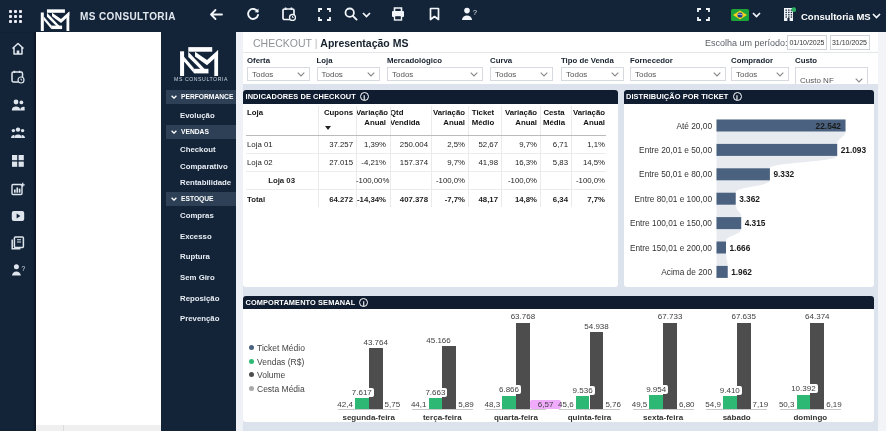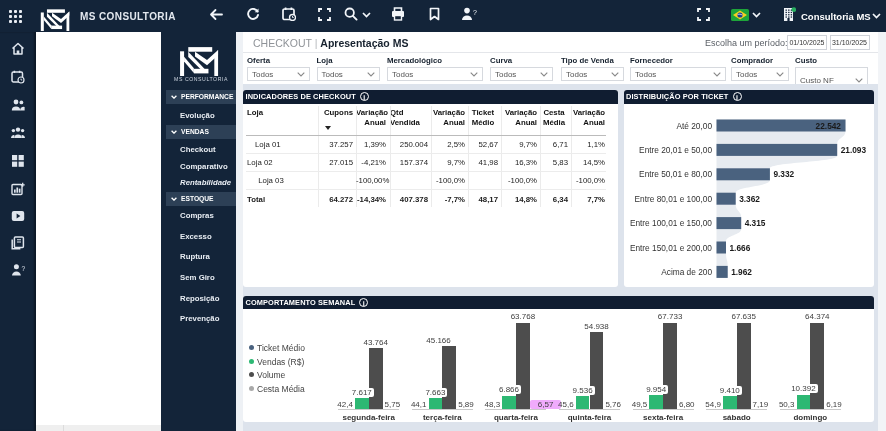--- a/index.html
+++ b/index.html
@@ -176,21 +176,21 @@
 <div class="abs" style="left:166px;top:76px;width:70px;text-align:center;color:#ccd4df;font-size:5.2px;letter-spacing:.55px;">MS CONSULTORIA</div>
 <div class="abs" style="left:166px;top:89.5px;width:70px;height:14px;background:#2d4056;color:#fff;font-size:6.7px;font-weight:bold;display:flex;align-items:center;"><svg width="6" height="4" viewBox="0 0 8 5" style="margin:0 4px 0 5px;flex:none">
       <path d="M0.8 0.8 L4 4 L7.2 0.8" stroke="#fff" stroke-width="1.8" fill="none"></path>
     </svg>PERFORMANCE</div>
 <div class="abs" style="left:180px;top:111px;color:#e8edf3;font-size:7.8px;font-weight:bold;">Evolução</div>
 <div class="abs" style="left:166px;top:124.5px;width:70px;height:14px;background:#2d4056;color:#fff;font-size:6.7px;font-weight:bold;display:flex;align-items:center;"><svg width="6" height="4" viewBox="0 0 8 5" style="margin:0 4px 0 5px;flex:none">
       <path d="M0.8 0.8 L4 4 L7.2 0.8" stroke="#fff" stroke-width="1.8" fill="none"></path>
     </svg>VENDAS</div>
 <div class="abs" style="left:180px;top:144.5px;color:#e8edf3;font-size:7.8px;font-weight:bold;">Checkout</div>
 <div class="abs" style="left:180px;top:161.8px;color:#e8edf3;font-size:7.8px;font-weight:bold;">Comparativo</div>
-<div class="abs" style="left:180px;top:178.1px;color:#e8edf3;font-size:7.8px;font-weight:bold;font-style:italic;">Rentabilidade</div>
+<div class="abs" style="left:180px;top:178.1px;color:#e8edf3;font-size:7.8px;font-weight:bold;">Rentabilidade</div>
 <div class="abs" style="left:166px;top:191.5px;width:70px;height:14px;background:#2d4056;color:#fff;font-size:6.7px;font-weight:bold;display:flex;align-items:center;"><svg width="6" height="4" viewBox="0 0 8 5" style="margin:0 4px 0 5px;flex:none">
       <path d="M0.8 0.8 L4 4 L7.2 0.8" stroke="#fff" stroke-width="1.8" fill="none"></path>
     </svg>ESTOQUE</div>
 <div class="abs" style="left:180px;top:211px;color:#e8edf3;font-size:7.8px;font-weight:bold;">Compras</div>
 <div class="abs" style="left:180px;top:231.7px;color:#e8edf3;font-size:7.8px;font-weight:bold;">Excesso</div>
 <div class="abs" style="left:180px;top:252.4px;color:#e8edf3;font-size:7.8px;font-weight:bold;">Ruptura</div>
 <div class="abs" style="left:180px;top:273.1px;color:#e8edf3;font-size:7.8px;font-weight:bold;">Sem Giro</div>
 <div class="abs" style="left:180px;top:293.8px;color:#e8edf3;font-size:7.8px;font-weight:bold;">Reposição</div>
 <div class="abs" style="left:180px;top:313.5px;color:#e8edf3;font-size:7.8px;font-weight:bold;">Prevenção</div>
 <div class="abs" style="left:36px;top:425px;width:125px;height:6px;background:#efefef;"></div>
@@ -279,39 +279,39 @@
 <div class="abs" style="left:389.5px;top:106px;width:1px;height:101px;background:#ebebeb;"></div>
 <div class="abs" style="left:431px;top:106px;width:1px;height:101px;background:#ebebeb;"></div>
 <div class="abs" style="left:468px;top:106px;width:1px;height:101px;background:#ebebeb;"></div>
 <div class="abs" style="left:501px;top:106px;width:1px;height:101px;background:#ebebeb;"></div>
 <div class="abs" style="left:540px;top:106px;width:1px;height:101px;background:#ebebeb;"></div>
 <div class="abs" style="left:571px;top:106px;width:1px;height:101px;background:#ebebeb;"></div>
 <div class="abs" style="left:246px;top:134.5px;width:360px;height:1px;background:#bbb;"></div>
 <div class="abs" style="left:246px;top:152.5px;width:360px;height:1px;background:#ececec;"></div>
 <div class="abs" style="left:246px;top:170.5px;width:360px;height:1px;background:#ececec;"></div>
 <div class="abs" style="left:246px;top:188.5px;width:360px;height:1px;background:#ececec;"></div>
-<div class="abs" style="left:247px;width:54px;text-align:left;top:140px;font-size:7.8px;font-weight:normal;color:#1c1c1c;margin-left:8px;">Loja 01</div>
+<div class="abs" style="left:247px;width:54px;text-align:left;top:140px;font-size:7.8px;font-weight:normal;color:#1c1c1c;">Loja 01</div>
 <div class="abs" style="left:317px;width:36px;text-align:right;top:140px;font-size:7.8px;font-weight:normal;color:#1c1c1c;">37.257</div>
 <div class="abs" style="left:356px;width:30px;text-align:right;top:140px;font-size:7.8px;font-weight:normal;color:#1c1c1c;">1,39%</div>
 <div class="abs" style="left:390px;width:38px;text-align:right;top:140px;font-size:7.8px;font-weight:normal;color:#1c1c1c;">250.004</div>
 <div class="abs" style="left:431px;width:34px;text-align:right;top:140px;font-size:7.8px;font-weight:normal;color:#1c1c1c;">2,5%</div>
 <div class="abs" style="left:468px;width:30px;text-align:right;top:140px;font-size:7.8px;font-weight:normal;color:#1c1c1c;">52,67</div>
 <div class="abs" style="left:501px;width:36px;text-align:right;top:140px;font-size:7.8px;font-weight:normal;color:#1c1c1c;">9,7%</div>
 <div class="abs" style="left:540px;width:28px;text-align:right;top:140px;font-size:7.8px;font-weight:normal;color:#1c1c1c;">6,71</div>
 <div class="abs" style="left:571px;width:34px;text-align:right;top:140px;font-size:7.8px;font-weight:normal;color:#1c1c1c;">1,1%</div>
 <div class="abs" style="left:247px;width:70px;text-align:left;top:158px;font-size:7.8px;font-weight:normal;color:#1c1c1c;">Loja 02</div>
 <div class="abs" style="left:317px;width:36px;text-align:right;top:158px;font-size:7.8px;font-weight:normal;color:#1c1c1c;">27.015</div>
 <div class="abs" style="left:356px;width:30px;text-align:right;top:158px;font-size:7.8px;font-weight:normal;color:#1c1c1c;">-4,21%</div>
 <div class="abs" style="left:390px;width:38px;text-align:right;top:158px;font-size:7.8px;font-weight:normal;color:#1c1c1c;">157.374</div>
 <div class="abs" style="left:431px;width:34px;text-align:right;top:158px;font-size:7.8px;font-weight:normal;color:#1c1c1c;">9,7%</div>
 <div class="abs" style="left:468px;width:30px;text-align:right;top:158px;font-size:7.8px;font-weight:normal;color:#1c1c1c;">41,98</div>
 <div class="abs" style="left:501px;width:36px;text-align:right;top:158px;font-size:7.8px;font-weight:normal;color:#1c1c1c;">16,3%</div>
 <div class="abs" style="left:540px;width:28px;text-align:right;top:158px;font-size:7.8px;font-weight:normal;color:#1c1c1c;">5,83</div>
 <div class="abs" style="left:571px;width:34px;text-align:right;top:158px;font-size:7.8px;font-weight:normal;color:#1c1c1c;">14,5%</div>
-<div class="abs" style="left:247px;width:48px;text-align:center;top:176px;font-size:7.8px;font-weight:normal;color:#1c1c1c;">Loja 03</div>
+<div class="abs" style="left:247px;width:48px;text-align:right;top:176px;font-size:7.8px;font-weight:bold;color:#1c1c1c;">Loja 03</div>
 <div class="abs" style="left:356px;width:30px;text-align:right;top:176px;font-size:7.8px;font-weight:normal;color:#1c1c1c;">-100,00%</div>
 <div class="abs" style="left:431px;width:34px;text-align:right;top:176px;font-size:7.8px;font-weight:normal;color:#1c1c1c;">-100,0%</div>
 <div class="abs" style="left:501px;width:36px;text-align:right;top:176px;font-size:7.8px;font-weight:normal;color:#1c1c1c;">-100,0%</div>
 <div class="abs" style="left:571px;width:34px;text-align:right;top:176px;font-size:7.8px;font-weight:normal;color:#1c1c1c;">-100,0%</div>
 <div class="abs" style="left:247px;width:70px;text-align:left;top:194.5px;font-size:7.8px;font-weight:bold;color:#1c1c1c;">Total</div>
 <div class="abs" style="left:317px;width:36px;text-align:right;top:194.5px;font-size:7.8px;font-weight:bold;color:#1c1c1c;">64.272</div>
 <div class="abs" style="left:356px;width:30px;text-align:right;top:194.5px;font-size:7.8px;font-weight:bold;color:#1c1c1c;">-14,34%</div>
 <div class="abs" style="left:390px;width:38px;text-align:right;top:194.5px;font-size:7.8px;font-weight:bold;color:#1c1c1c;">407.378</div>
 <div class="abs" style="left:431px;width:34px;text-align:right;top:194.5px;font-size:7.8px;font-weight:bold;color:#1c1c1c;">-7,7%</div>
 <div class="abs" style="left:468px;width:30px;text-align:right;top:194.5px;font-size:7.8px;font-weight:bold;color:#1c1c1c;">48,17</div>

